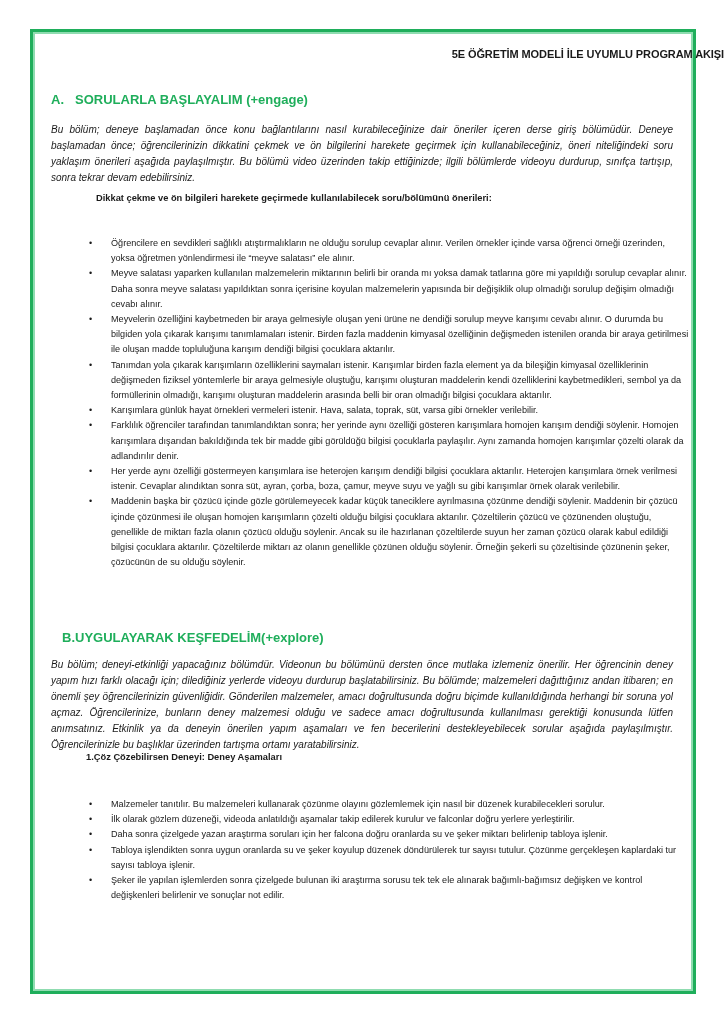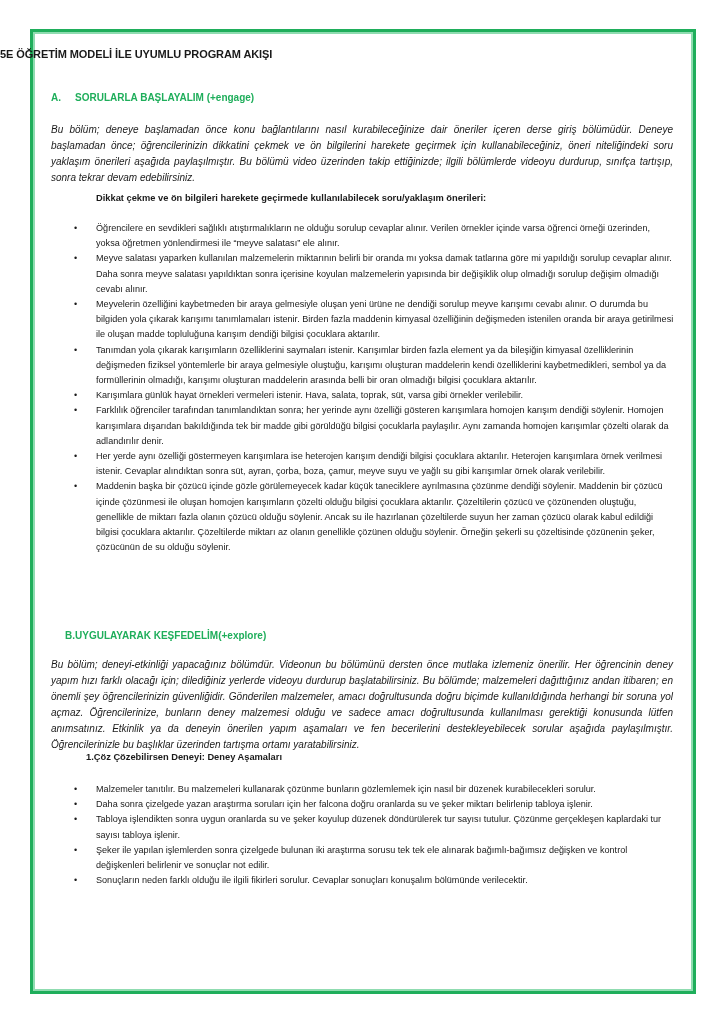--- a/index.html
+++ b/index.html
@@ -1,45 +1,45 @@
 <!DOCTYPE html>
 <html><head>
   <meta charset="utf-8">
   <style>
     html, body { margin: 0; padding: 0; background: #ffffff; }
     body { width: 724px; height: 1024px; position: relative; overflow: hidden;
            font-family: "Liberation Sans", "DejaVu Sans", sans-serif; color: #1a1a1a; }
     .frame { position: absolute; left: 30px; top: 29px; width: 666px; height: 965px;
              border: 3px solid #1fae5b; box-shadow: inset 0 0 0 2px #8fdcb0; box-sizing: border-box; }
-    .title { position: absolute; left: 0; top: 48px; width: 724px; text-align: left;
+    .title { position: absolute; left: 0; top: 48px; width: 724px; text-align: right;
              font-size: 11px; font-weight: bold; letter-spacing: -0.1px; }
-    .section-head { position: absolute; left: 51px; font-size: 10px; font-weight: bold; color: #1fae5b; }
+    .section-head { position: absolute; left: 51px; font-size: 13px; font-weight: bold; color: #1fae5b; }
     .section-head .letter { display: inline-block; width: 24px; }
     .intro { position: absolute; left: 51px; width: 622px; font-size: 10px; line-height: 16px;
              font-style: italic; text-align: justify; }
     .subhead { position: absolute; font-size: 9.3px; font-weight: bold; }
-    ul.bullets { position: absolute; left: 66px; width: 610px; margin: 0; padding: 0; list-style: none;
+    ul.bullets { position: absolute; left: 66px; width: 610px; margin: 15px; padding: 0; list-style: none;
                  font-size: 9.1px; line-height: 15.2px; }
     ul.bullets li { position: relative; padding-left: 30px; }
     ul.bullets li::before { content: "•"; position: absolute; left: 8px; top: 0; }
   </style>
 </head>
 <body>
 
 <div class="frame"></div>
 
 <div class="title">5E ÖĞRETİM MODELİ İLE UYUMLU PROGRAM AKIŞI</div>
 
 <div class="section-head" style="top:92px;">
   <span class="letter">A.</span><span>SORULARLA BAŞLAYALIM (+engage)</span>
 </div>
 
 <div class="intro" style="top:122px;">Bu bölüm; deneye başlamadan önce konu bağlantılarını nasıl kurabileceğinize dair öneriler içeren derse giriş bölümüdür. Deneye başlamadan önce; öğrencilerinizin dikkatini çekmek ve ön bilgilerini harekete geçirmek için kullanabileceğiniz, öneri niteliğindeki soru yaklaşım önerileri aşağıda paylaşılmıştır. Bu bölümü video üzerinden takip ettiğinizde; ilgili bölümlerde videoyu durdurup, sınıfça tartışıp, sonra tekrar devam edebilirsiniz.</div>
 
-<div class="subhead" style="left:96px; top:193px;">Dikkat çekme ve ön bilgileri harekete geçirmede kullanılabilecek soru/yaklaşım önerileri:</div>
+<div class="subhead" style="left:96px; top:193px;">Dikkat çekme ve ön bilgileri harekete geçirmede kullanılabilecek soru/bölümünü önerileri:</div>
 
 <ul class="bullets" style="top:221px;">
   <li>Öğrencilere en sevdikleri sağlıklı atıştırmalıkların ne olduğu sorulup cevaplar alınır. Verilen örnekler içinde varsa öğrenci örneği üzerinden, yoksa öğretmen yönlendirmesi ile “meyve salatası” ele alınır.</li>
   <li>Meyve salatası yaparken kullanılan malzemelerin miktarının belirli bir oranda mı yoksa damak tatlarına göre mi yapıldığı sorulup cevaplar alınır. Daha sonra meyve salatası yapıldıktan sonra içerisine koyulan malzemelerin yapısında bir değişiklik olup olmadığı sorulup değişim olmadığı cevabı alınır.</li>
   <li>Meyvelerin özelliğini kaybetmeden bir araya gelmesiyle oluşan yeni ürüne ne dendiği sorulup meyve karışımı cevabı alınır. O durumda bu bilgiden yola çıkarak karışımı tanımlamaları istenir. Birden fazla maddenin kimyasal özelliğinin değişmeden istenilen oranda bir araya getirilmesi ile oluşan madde topluluğuna karışım dendiği bilgisi çocuklara aktarılır.</li>
   <li>Tanımdan yola çıkarak karışımların özelliklerini saymaları istenir. Karışımlar birden fazla element ya da bileşiğin kimyasal özelliklerinin değişmeden fiziksel yöntemlerle bir araya gelmesiyle oluştuğu, karışımı oluşturan maddelerin kendi özelliklerini kaybetmedikleri, sembol ya da formüllerinin olmadığı, karışımı oluşturan maddelerin arasında belli bir oran olmadığı bilgisi çocuklara aktarılır.</li>
   <li>Karışımlara günlük hayat örnekleri vermeleri istenir. Hava, salata, toprak, süt, varsa gibi örnekler verilebilir.</li>
   <li>Farklılık öğrenciler tarafından tanımlandıktan sonra; her yerinde aynı özelliği gösteren karışımlara homojen karışım dendiği söylenir. Homojen karışımlara dışarıdan bakıldığında tek bir madde gibi görüldüğü bilgisi çocuklarla paylaşılır. Aynı zamanda homojen karışımlar çözelti olarak da adlandırılır denir.</li>
   <li>Her yerde aynı özelliği göstermeyen karışımlara ise heterojen karışım dendiği bilgisi çocuklara aktarılır. Heterojen karışımlara örnek verilmesi istenir. Cevaplar alındıktan sonra süt, ayran, çorba, boza, çamur, meyve suyu ve yağlı su gibi karışımlar örnek olarak verilebilir.</li>
   <li>Maddenin başka bir çözücü içinde gözle görülemeyecek kadar küçük taneciklere ayrılmasına çözünme dendiği söylenir. Maddenin bir çözücü içinde çözünmesi ile oluşan homojen karışımların çözelti olduğu bilgisi çocuklara aktarılır. Çözeltilerin çözücü ve çözünenden oluştuğu, genellikle de miktarı fazla olanın çözücü olduğu söylenir. Ancak su ile hazırlanan çözeltilerde suyun her zaman çözücü olarak kabul edildiği bilgisi çocuklara aktarılır. Çözeltilerde miktarı az olanın genellikle çözünen olduğu söylenir. Örneğin şekerli su çözeltisinde çözünenin şeker, çözücünün de su olduğu söylenir.</li>
@@ -47,18 +47,18 @@
 
 <div class="section-head" style="top:630px;text-align:right;">
   <span class="letter">B.</span><span>UYGULAYARAK KEŞFEDELİM(+explore)</span>
 </div>
 
 <div class="intro" style="top:657px;">Bu bölüm; deneyi-etkinliği yapacağınız bölümdür.  Videonun bu bölümünü dersten önce mutlaka izlemeniz önerilir. Her öğrencinin deney yapım hızı farklı olacağı için; dilediğiniz yerlerde videoyu durdurup başlatabilirsiniz. Bu bölümde; malzemeleri dağıttığınız andan itibaren;  en önemli şey öğrencilerinizin güvenliğidir. Gönderilen malzemeler, amacı doğrultusunda doğru biçimde kullanıldığında herhangi bir soruna yol açmaz. Öğrencilerinize, bunların deney malzemesi olduğu ve sadece amacı doğrultusunda kullanılması gerektiği konusunda lütfen anımsatınız. Etkinlik ya da deneyin önerilen yapım aşamaları ve fen becerilerini destekleyebilecek sorular aşağıda paylaşılmıştır. Öğrencilerinizle bu başlıklar üzerinden tartışma ortamı yaratabilirsiniz.</div>
 
 <div class="subhead" style="left:86px; top:752px;text-align:center;">1.Çöz Çözebilirsen Deneyi: Deney Aşamaları</div>
 
 <ul class="bullets" style="top:782px;">
-  <li>Malzemeler tanıtılır. Bu malzemeleri kullanarak çözünme bunların gözlemlemek için nasıl bir düzenek kurabilecekleri sorulur.</li>
+  <li>Malzemeler tanıtılır. Bu malzemeleri kullanarak çözünme olayını gözlemlemek için nasıl bir düzenek kurabilecekleri sorulur.</li>
+  <li>İlk olarak gözlem düzeneği, videoda anlatıldığı aşamalar takip edilerek kurulur ve falconlar doğru yerlere yerleştirilir.</li>
   <li>Daha sonra çizelgede yazan araştırma soruları için her falcona doğru oranlarda su ve şeker miktarı belirlenip tabloya işlenir.</li>
   <li>Tabloya işlendikten sonra uygun oranlarda su ve şeker koyulup düzenek döndürülerek tur sayısı tutulur. Çözünme gerçekleşen kaplardaki tur sayısı tabloya işlenir.</li>
   <li>Şeker ile yapılan işlemlerden sonra çizelgede bulunan iki araştırma sorusu tek tek ele alınarak bağımlı-bağımsız değişken ve kontrol değişkenleri belirlenir ve sonuçlar not edilir.</li>
-  <li>Sonuçların neden farklı olduğu ile ilgili fikirleri sorulur. Cevaplar sonuçları konuşalım bölümünde verilecektir.</li>
 </ul>
 
 </body></html>

